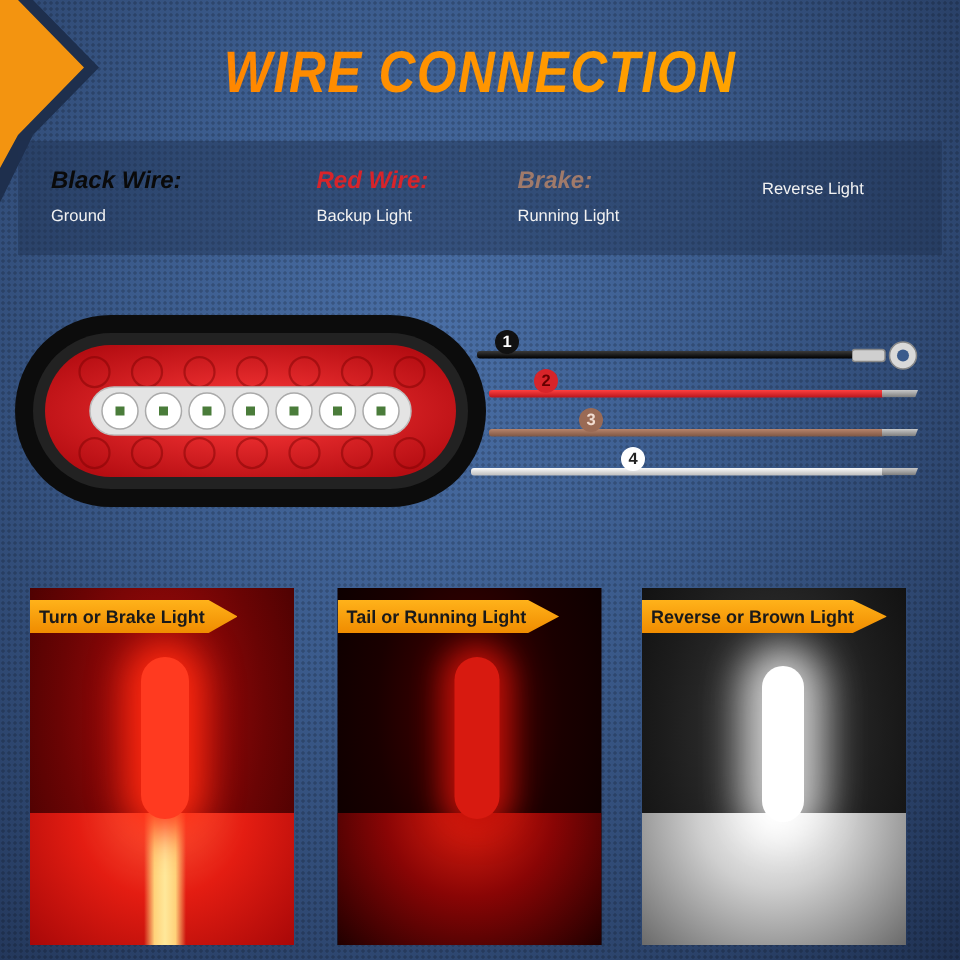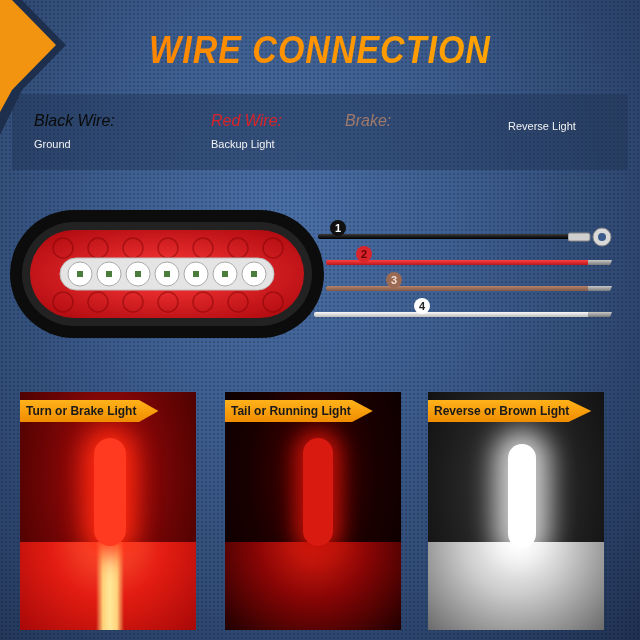--- a/index.html
+++ b/index.html
@@ -22,21 +22,21 @@
     color:#ff9a1a;
     background:linear-gradient(90deg,#ff7a00 0%,#ffb000 100%);
     -webkit-background-clip:text;background-clip:text;-webkit-text-fill-color:transparent;
     transform:scaleY(1.15);
   }
   .legend{
     position:absolute;left:12px;right:12px;top:94px;height:76px;
     background:rgba(30,48,80,.45);
   }
   .legend .col{position:absolute;top:18px}
-  .legend .lbl{font-size:16px;font-weight:normal;font-style:italic}
+  .legend .lbl{font-size:16px;font-weight:bold;font-style:italic}
   .legend .val{font-size:11px;color:#f2f2f2;margin-top:8px}
   .lamp{position:absolute;left:8px;top:208px;width:318px;height:132px}
   .wire{position:absolute;height:5px;border-radius:2px}
   .badge{
     position:absolute;width:16px;height:16px;border-radius:50%;
     font-size:11px;font-weight:bold;text-align:center;line-height:16px;
   }
   .tip{position:absolute;width:24px;height:5px;background:linear-gradient(#c8c8c8,#7a7a7a);clip-path:polygon(0 0,100% 0,92% 100%,0 100%)}
   .panel{
     position:absolute;top:392px;width:176px;height:238px;overflow:hidden;
@@ -63,20 +63,21 @@
   <div class="col" style="left:22px">
     <div class="lbl" style="color:#0a0a0a">Black Wire:</div>
     <div class="val">Ground</div>
   </div>
   <div class="col" style="left:199px">
     <div class="lbl" style="color:#d8242a">Red Wire:</div>
     <div class="val">Backup Light</div>
   </div>
   <div class="col" style="left:333px">
     <div class="lbl" style="color:#a07a6a">Brake:</div>
+    <div class="val">Running Light</div>
   </div>
   <div class="col" style="left:496px">
     <div class="val">Reverse Light</div>
   </div>
 </div>
 
 <svg class="lamp" viewBox="0 0 318 132">
   <defs>
     <radialGradient id="lens" cx="50%" cy="50%" r="60%">
       <stop offset="0" stop-color="#ff3a3a"></stop>

